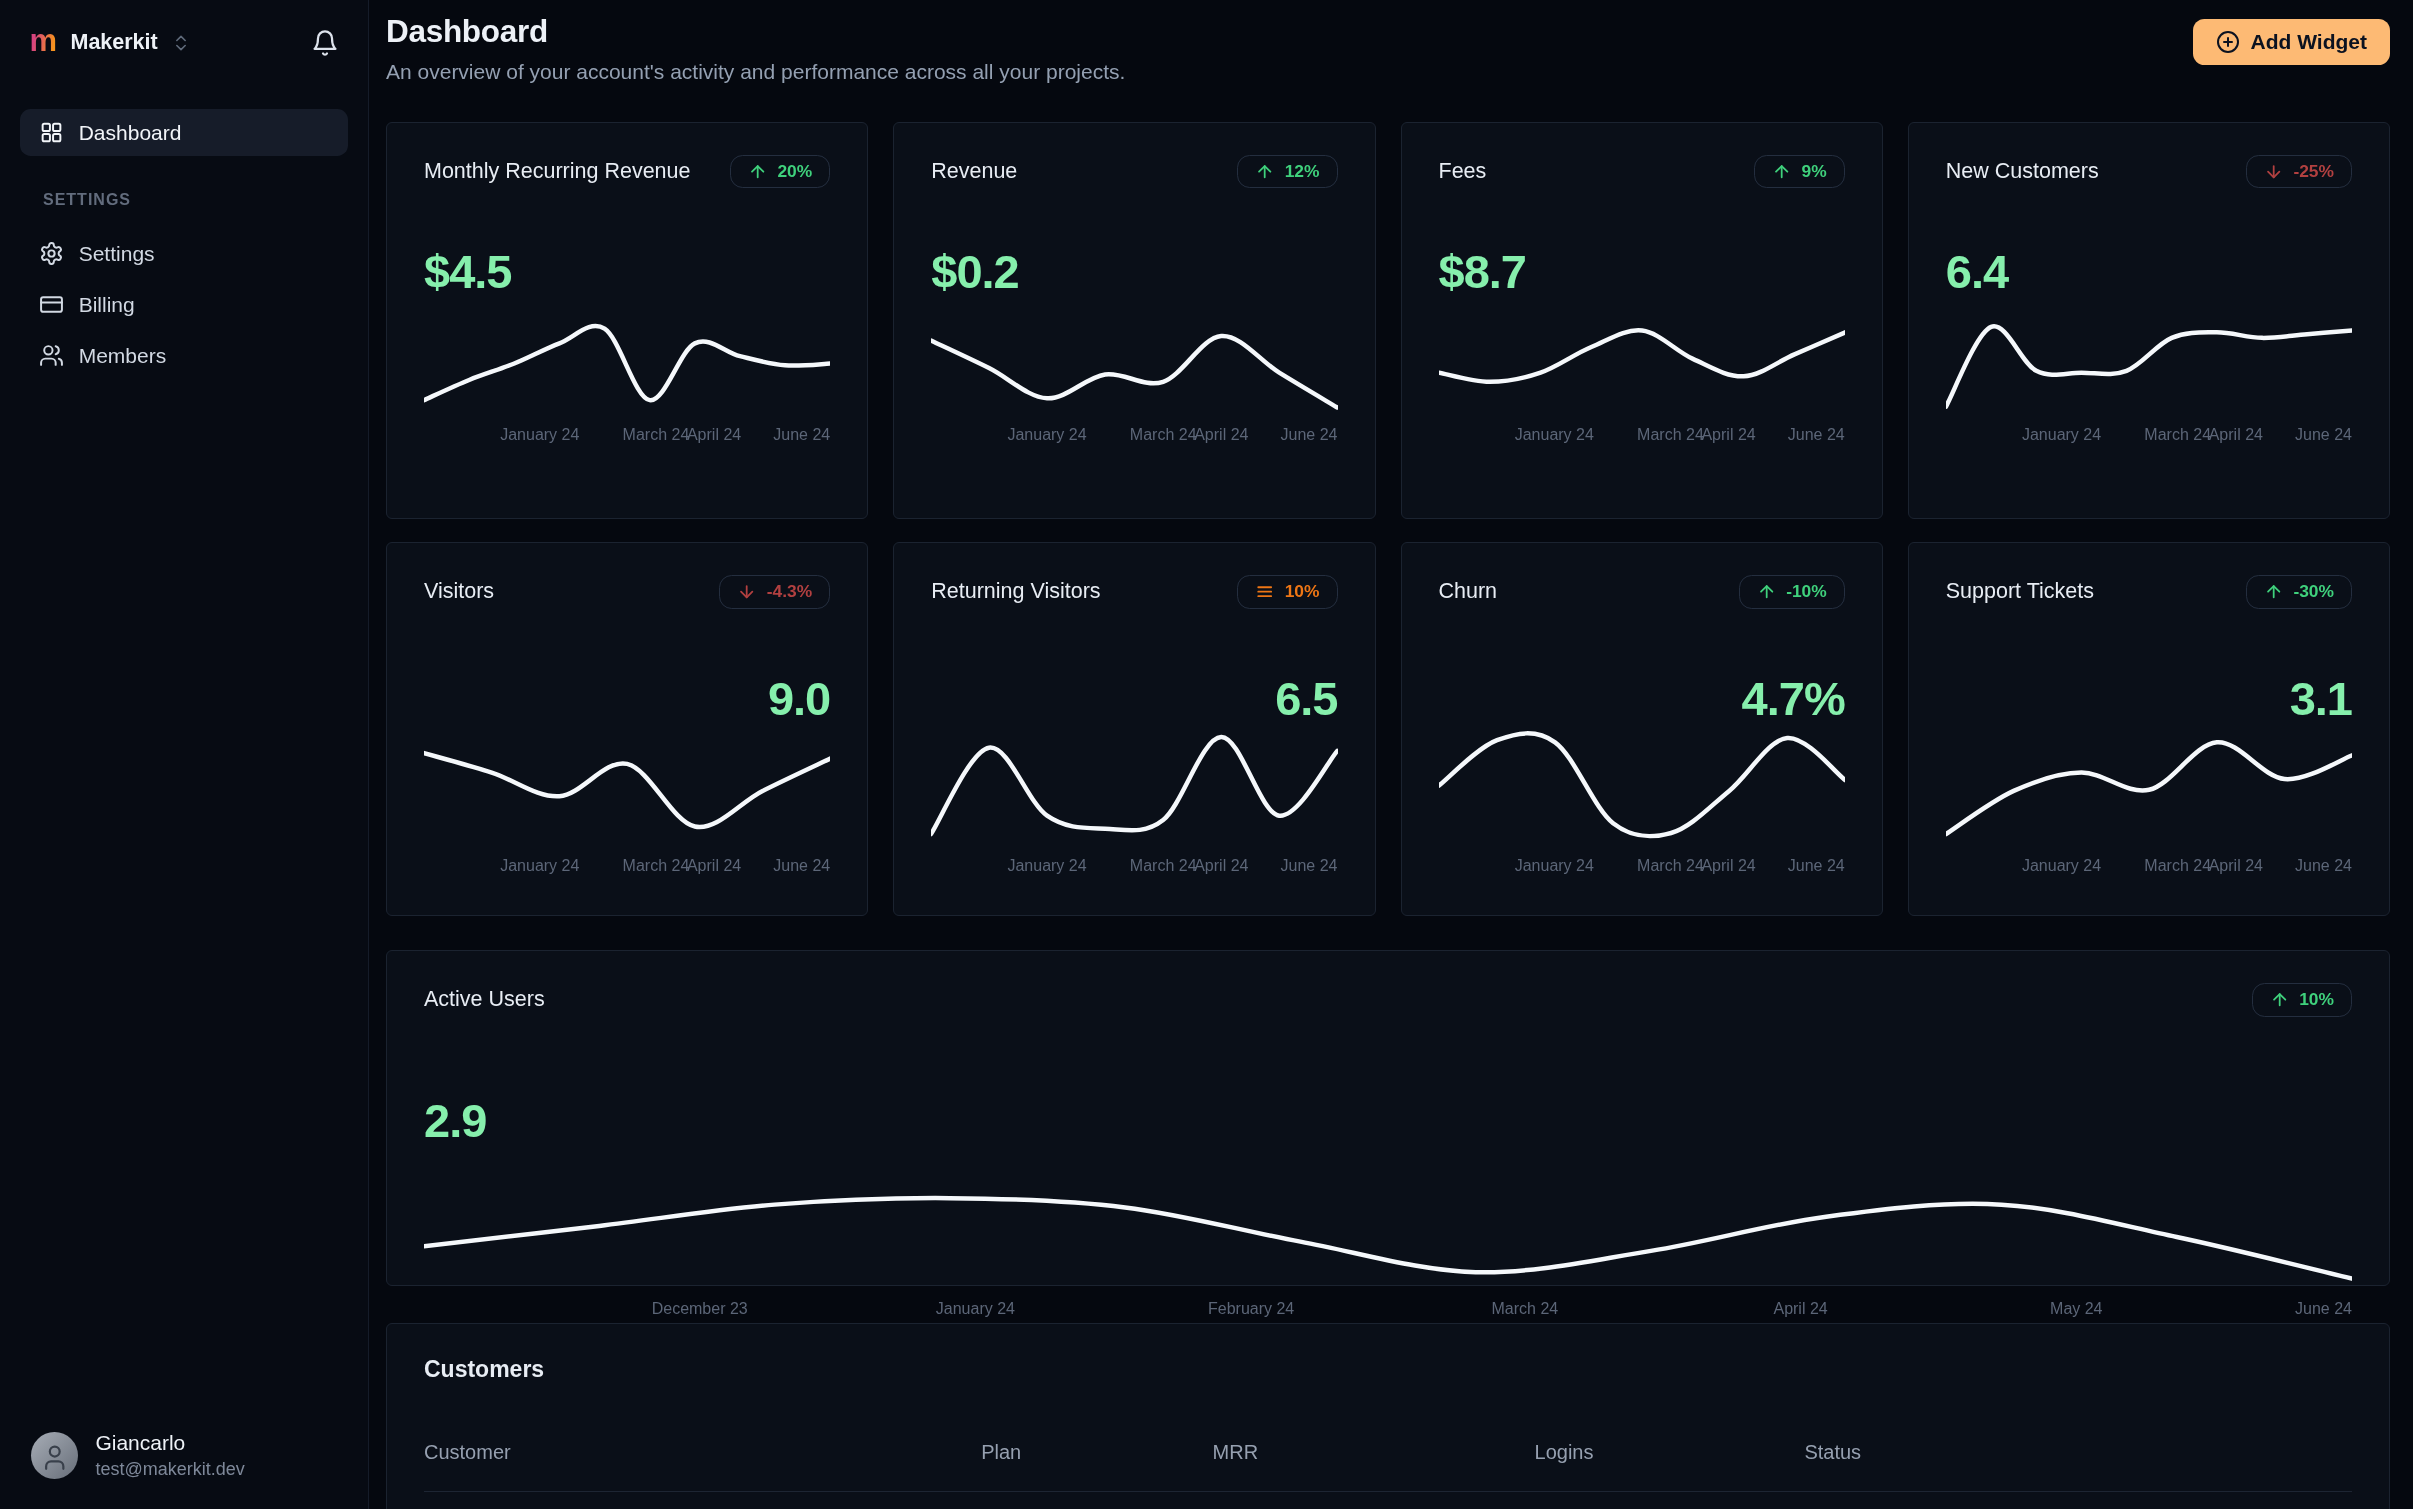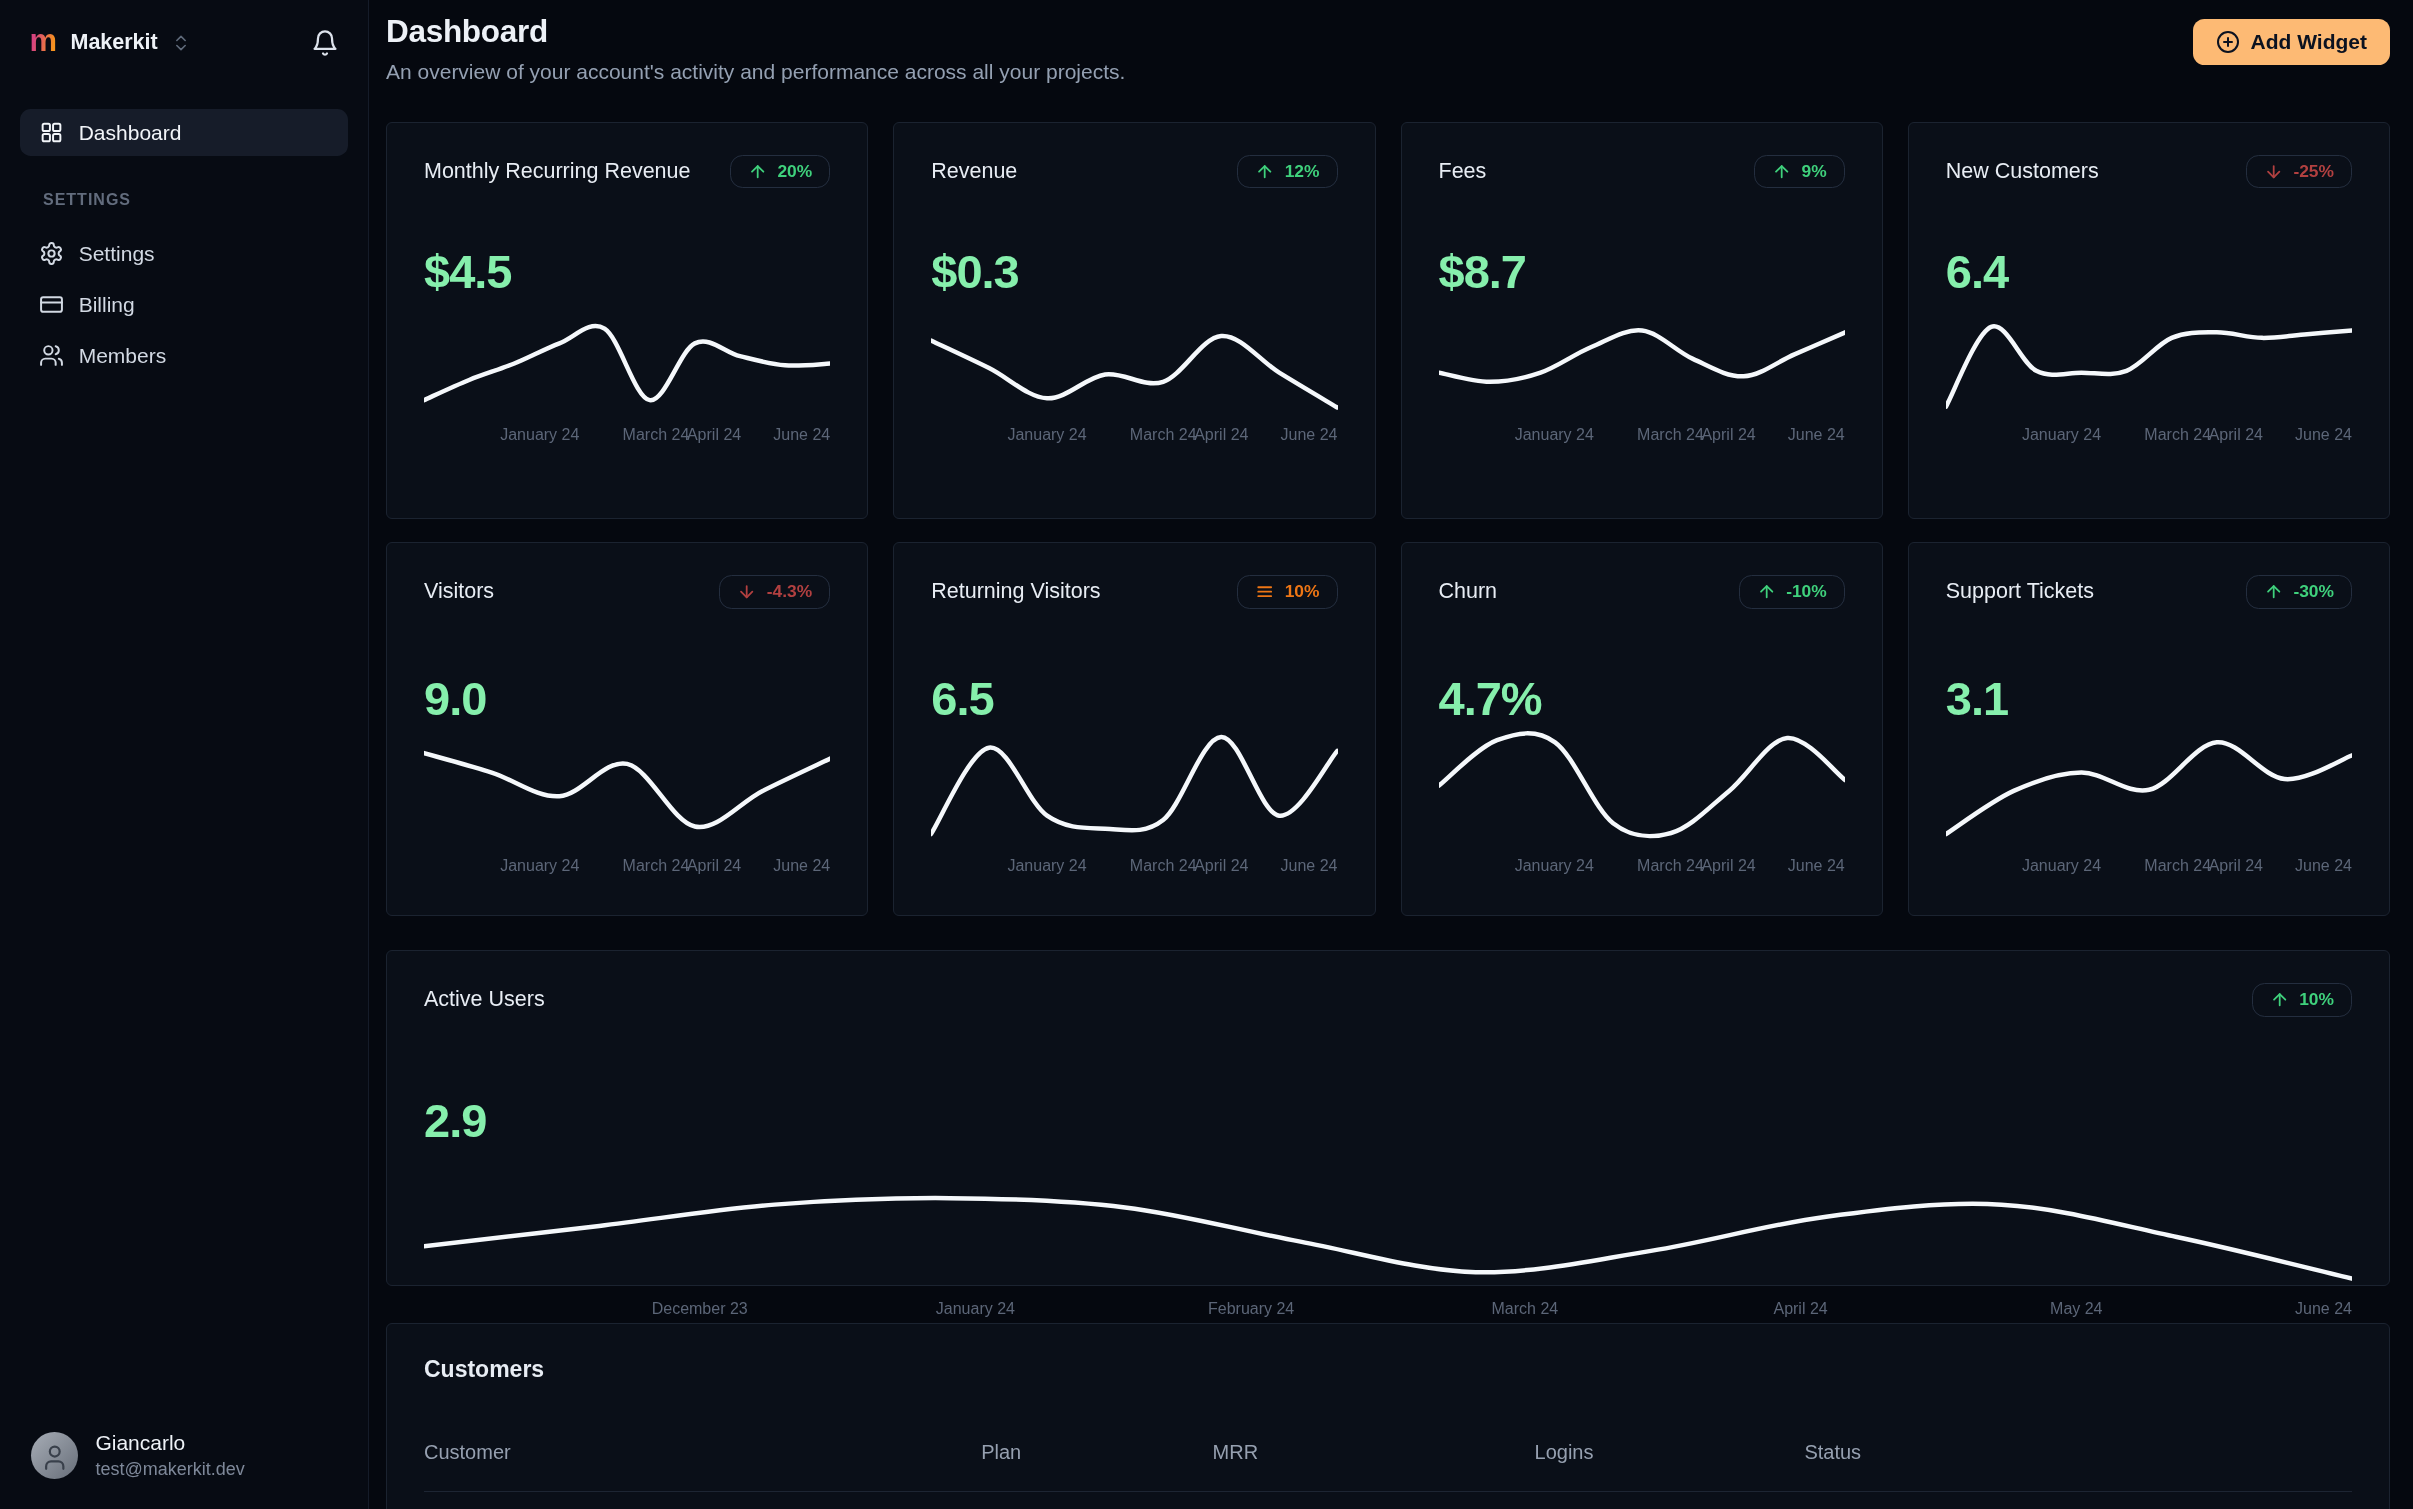--- a/index.html
+++ b/index.html
@@ -91,21 +91,21 @@
     border-radius:6px;
     display:flex; flex-direction:column;
     padding:32px 37px;
   }
   .row1 .card { height:397px; padding-bottom:72px; }
   .row2 .card { height:374px; padding-bottom:58px; }
   .card-top { display:flex; align-items:center; justify-content:space-between; }
   .card-title { font-size:21.5px; font-weight:500; color:#e8edf4; }
   .value { font-size:47px; font-weight:700; letter-spacing:-1px; color:#86efac; }
   .row1 .value { margin-top:56px; }
-  .row2 .value { margin-top:62px; }
+  .row2 .value { margin-top:62px;text-align:right; }
 
   .badge {
     display:inline-flex; align-items:center; gap:10px;
     padding:6px 17px;
     border:1.3px solid #242e3f; border-radius:12.7px;
     font-size:17.4px; font-weight:600; line-height:1.1;
   }
   .b-ic svg { display:block; width:19.4px; height:19.4px; fill:none; stroke:currentColor; stroke-width:2.2; stroke-linecap:round; stroke-linejoin:round; }
   .tone-green { color:#3fd17c; }
   .tone-red { color:#b24040; }
@@ -272,21 +272,21 @@
         <span class="badge tone-green">
             <span class="b-ic">
               <svg viewBox="0 0 24 24">
                 <path d="M12 19V5"></path>
                 <path d="m5 12 7-7 7 7"></path>
               </svg>
             </span>
             <span>12%</span>
           </span>
       </div>
-      <div class="value">$0.3</div>
+      <div class="value">$0.2</div>
       <div class="chart">
           <svg viewBox="0 0 1000 300" preserveAspectRatio="none" class="spark">
             <path d="M 0,82 C 23.80952380952381,95.60000000000001 95.23809523809524,135.04000000000002 142.85714285714286,163.60000000000002 C 190.47619047619048,192.16000000000003 238.0952380952381,250.1866666666667 285.7142857142857,253.36 C 333.3333333333333,256.53333333333336 380.95238095238096,190.79999999999998 428.57142857142856,182.64 C 476.19047619047615,174.48 523.8095238095239,223.43999999999997 571.4285714285714,204.39999999999998 C 619.047619047619,185.35999999999999 666.6666666666667,72.93333333333332 714.2857142857143,68.39999999999999 C 761.9047619047619,63.86666666666666 809.5238095238095,141.83999999999997 857.1428571428571,177.2 C 904.7619047619047,212.56 976.1904761904761,263.3333333333333 1000,280.56" fill="none" stroke="#f5f8fb" stroke-width="4.5" stroke-linecap="round" stroke-linejoin="round" vector-effect="non-scaling-stroke"></path>
           </svg>
           <div class="axis">
             <span style="left: 28.5%;">January 24</span>
             <span style="left: 57.1%;">March 24</span>
             <span style="left: 71.4%;">April 24</span>
             <span style="left: 100%; transform: translateX(-100%);">June 24</span>
           </div>

